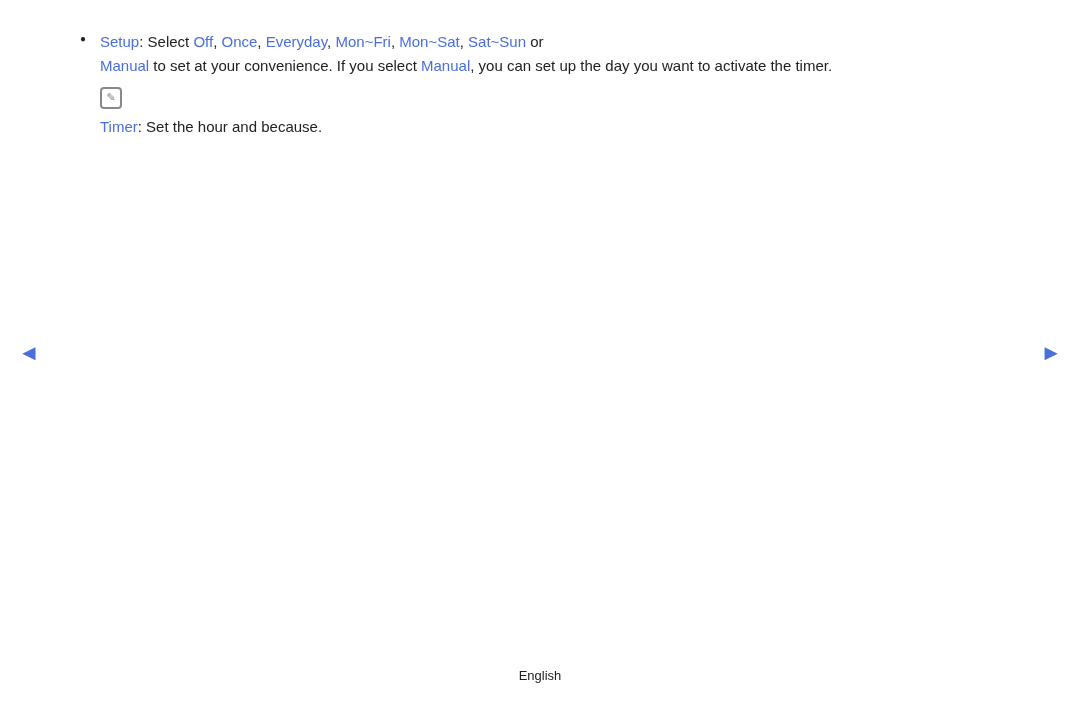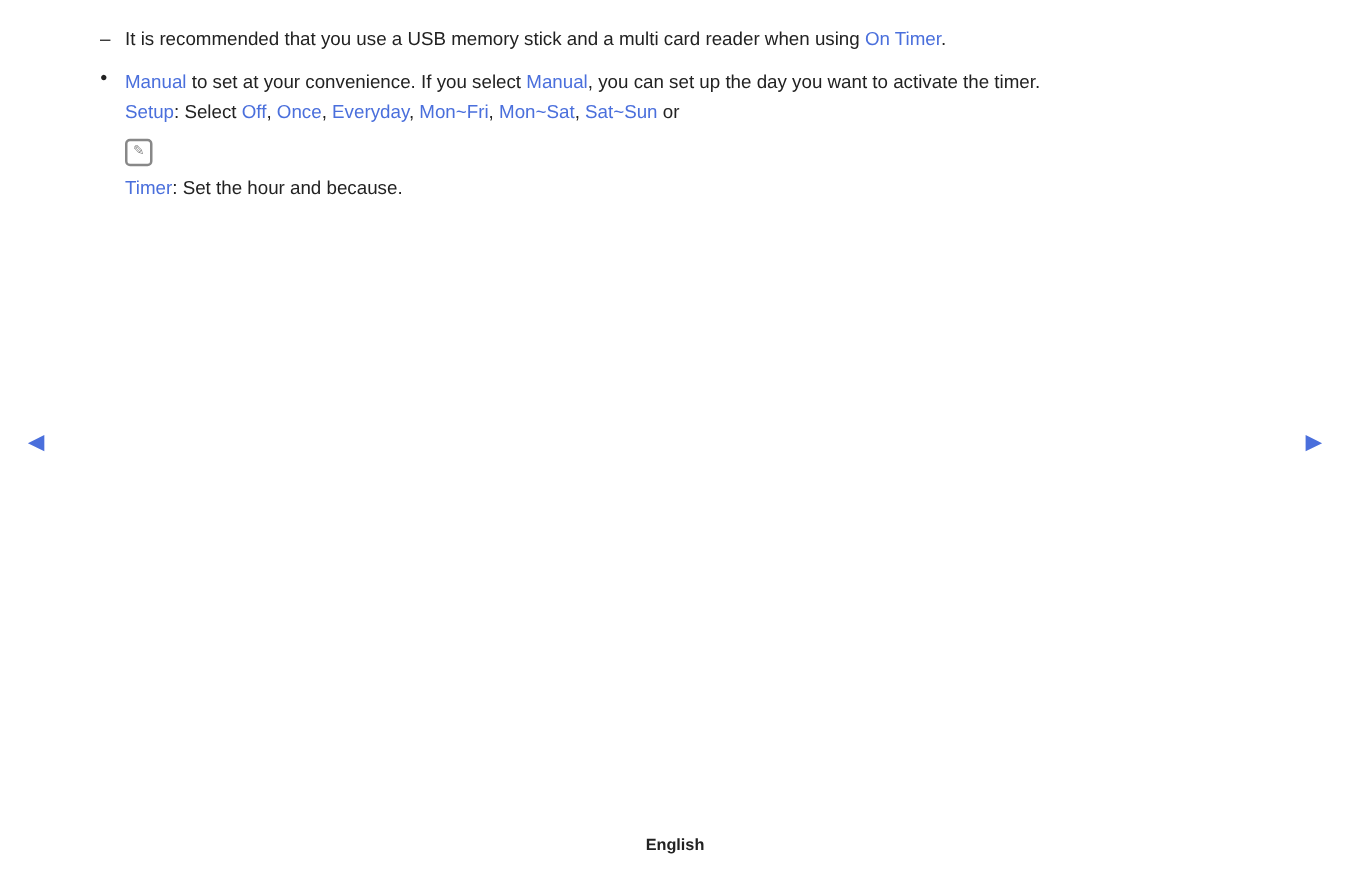--- a/index.html
+++ b/index.html
@@ -111,21 +111,21 @@
       user-select: none;
     }
 
     .footer {
       position: absolute;
       bottom: 18px;
       left: 0;
       right: 0;
       text-align: center;
       font-size: 13px;
-      font-weight: bold;
+      font-weight: normal;
       color: #222;
     }
 
     .checkmark {
       font-size: 14px;
     }
   </style>
 </head>
 <body>
 
@@ -133,35 +133,32 @@
   <span>◄</span>
 </div>
 
 <div class="nav-arrow-right">
   <span>►</span>
 </div>
 
 <div class="content-area">
 
   <ul class="sub-list">
-    <li>
-      <span>It is recommended that you use a USB memory stick and a multi card reader when using <span class="blue">On Timer</span>.</span>
-    </li>
   </ul>
 
   <ul class="main-list">
     <li>
 
 
       <div>
-        <span class="blue">Manual</span><span> to set at your convenience. If you select </span><span class="blue">Manual</span><span>, you can set up the day you want to activate the timer.</span>
+        <span class="blue">Setup</span><span>: Select </span><span class="blue">Off</span><span>, </span><span class="blue">Once</span><span>, </span><span class="blue">Everyday</span><span>, </span><span class="blue">Mon~Fri</span><span>, </span><span class="blue">Mon~Sat</span><span>, </span><span class="blue">Sat~Sun</span><span> or</span>
       </div>
 
       <div>
-        <span class="blue">Setup</span><span>: Select </span><span class="blue">Off</span><span>, </span><span class="blue">Once</span><span>, </span><span class="blue">Everyday</span><span>, </span><span class="blue">Mon~Fri</span><span>, </span><span class="blue">Mon~Sat</span><span>, </span><span class="blue">Sat~Sun</span><span> or</span>
+        <span class="blue">Manual</span><span> to set at your convenience. If you select </span><span class="blue">Manual</span><span>, you can set up the day you want to activate the timer.</span>
       </div>
 
       <div class="note-box">
         <div class="note-icon">✎</div>
       </div>
 
       <div>
         <span class="blue">Timer</span><span>: Set the hour and because.</span>
       </div>
     </li>

